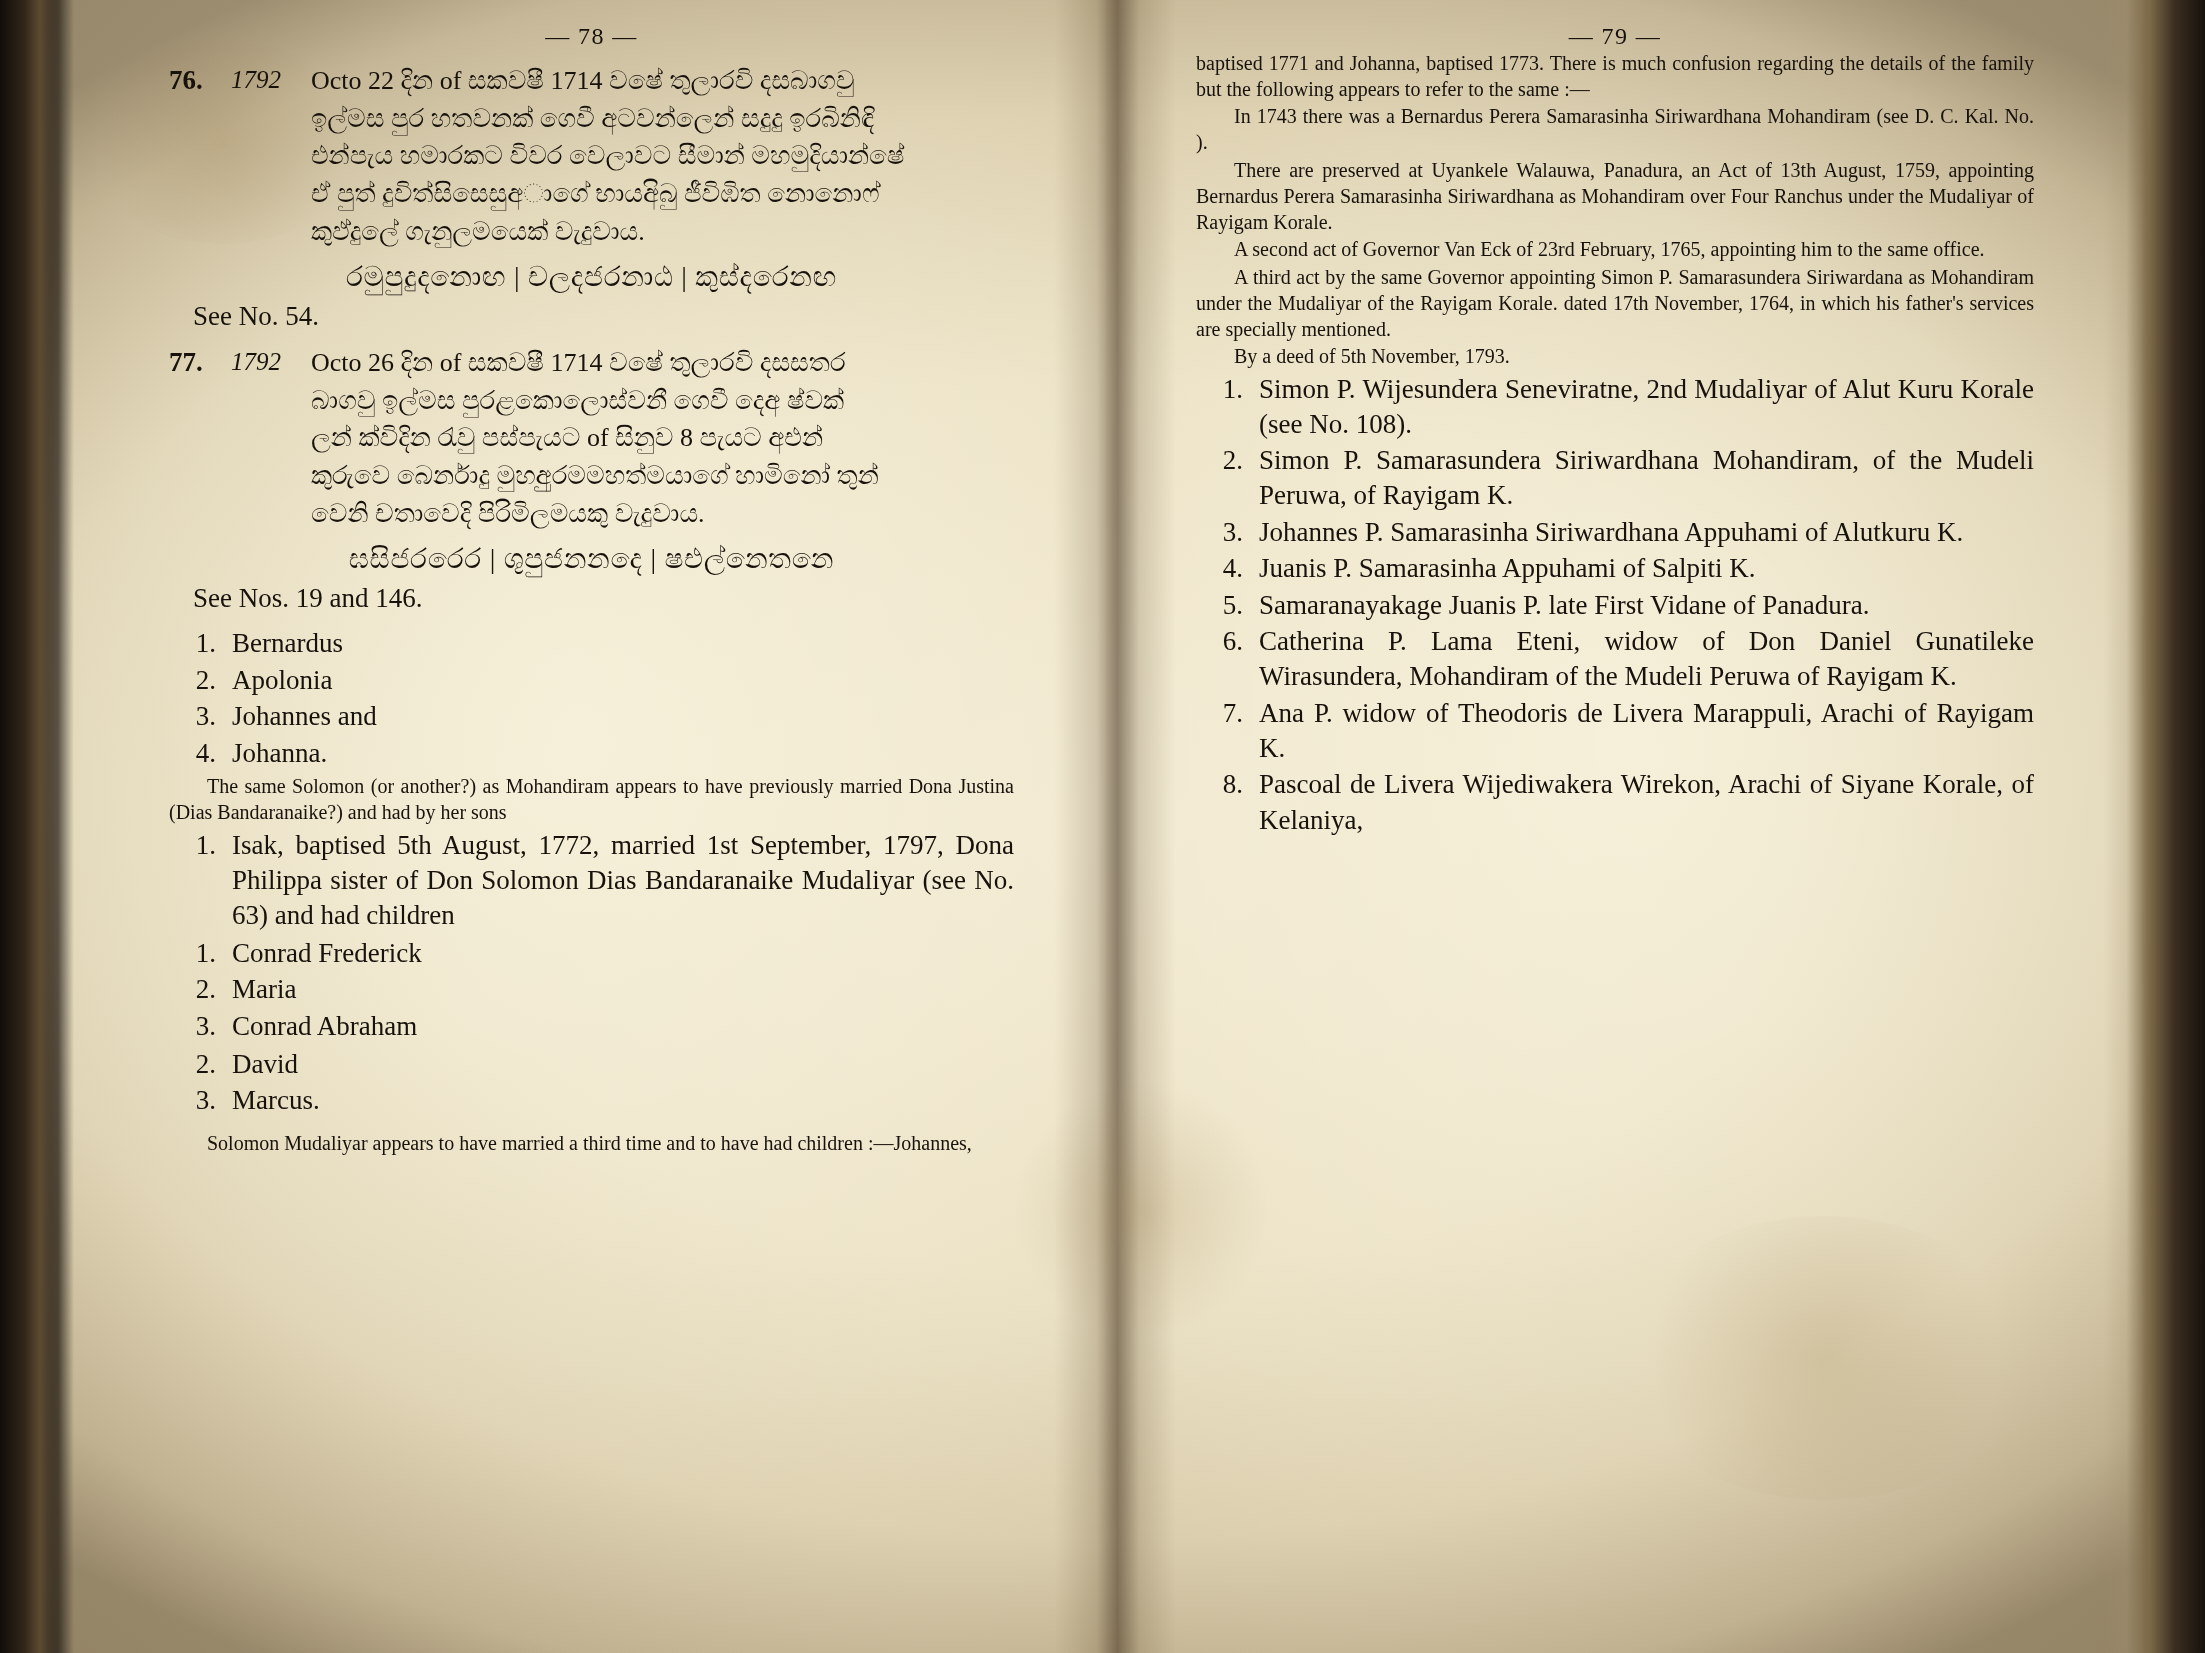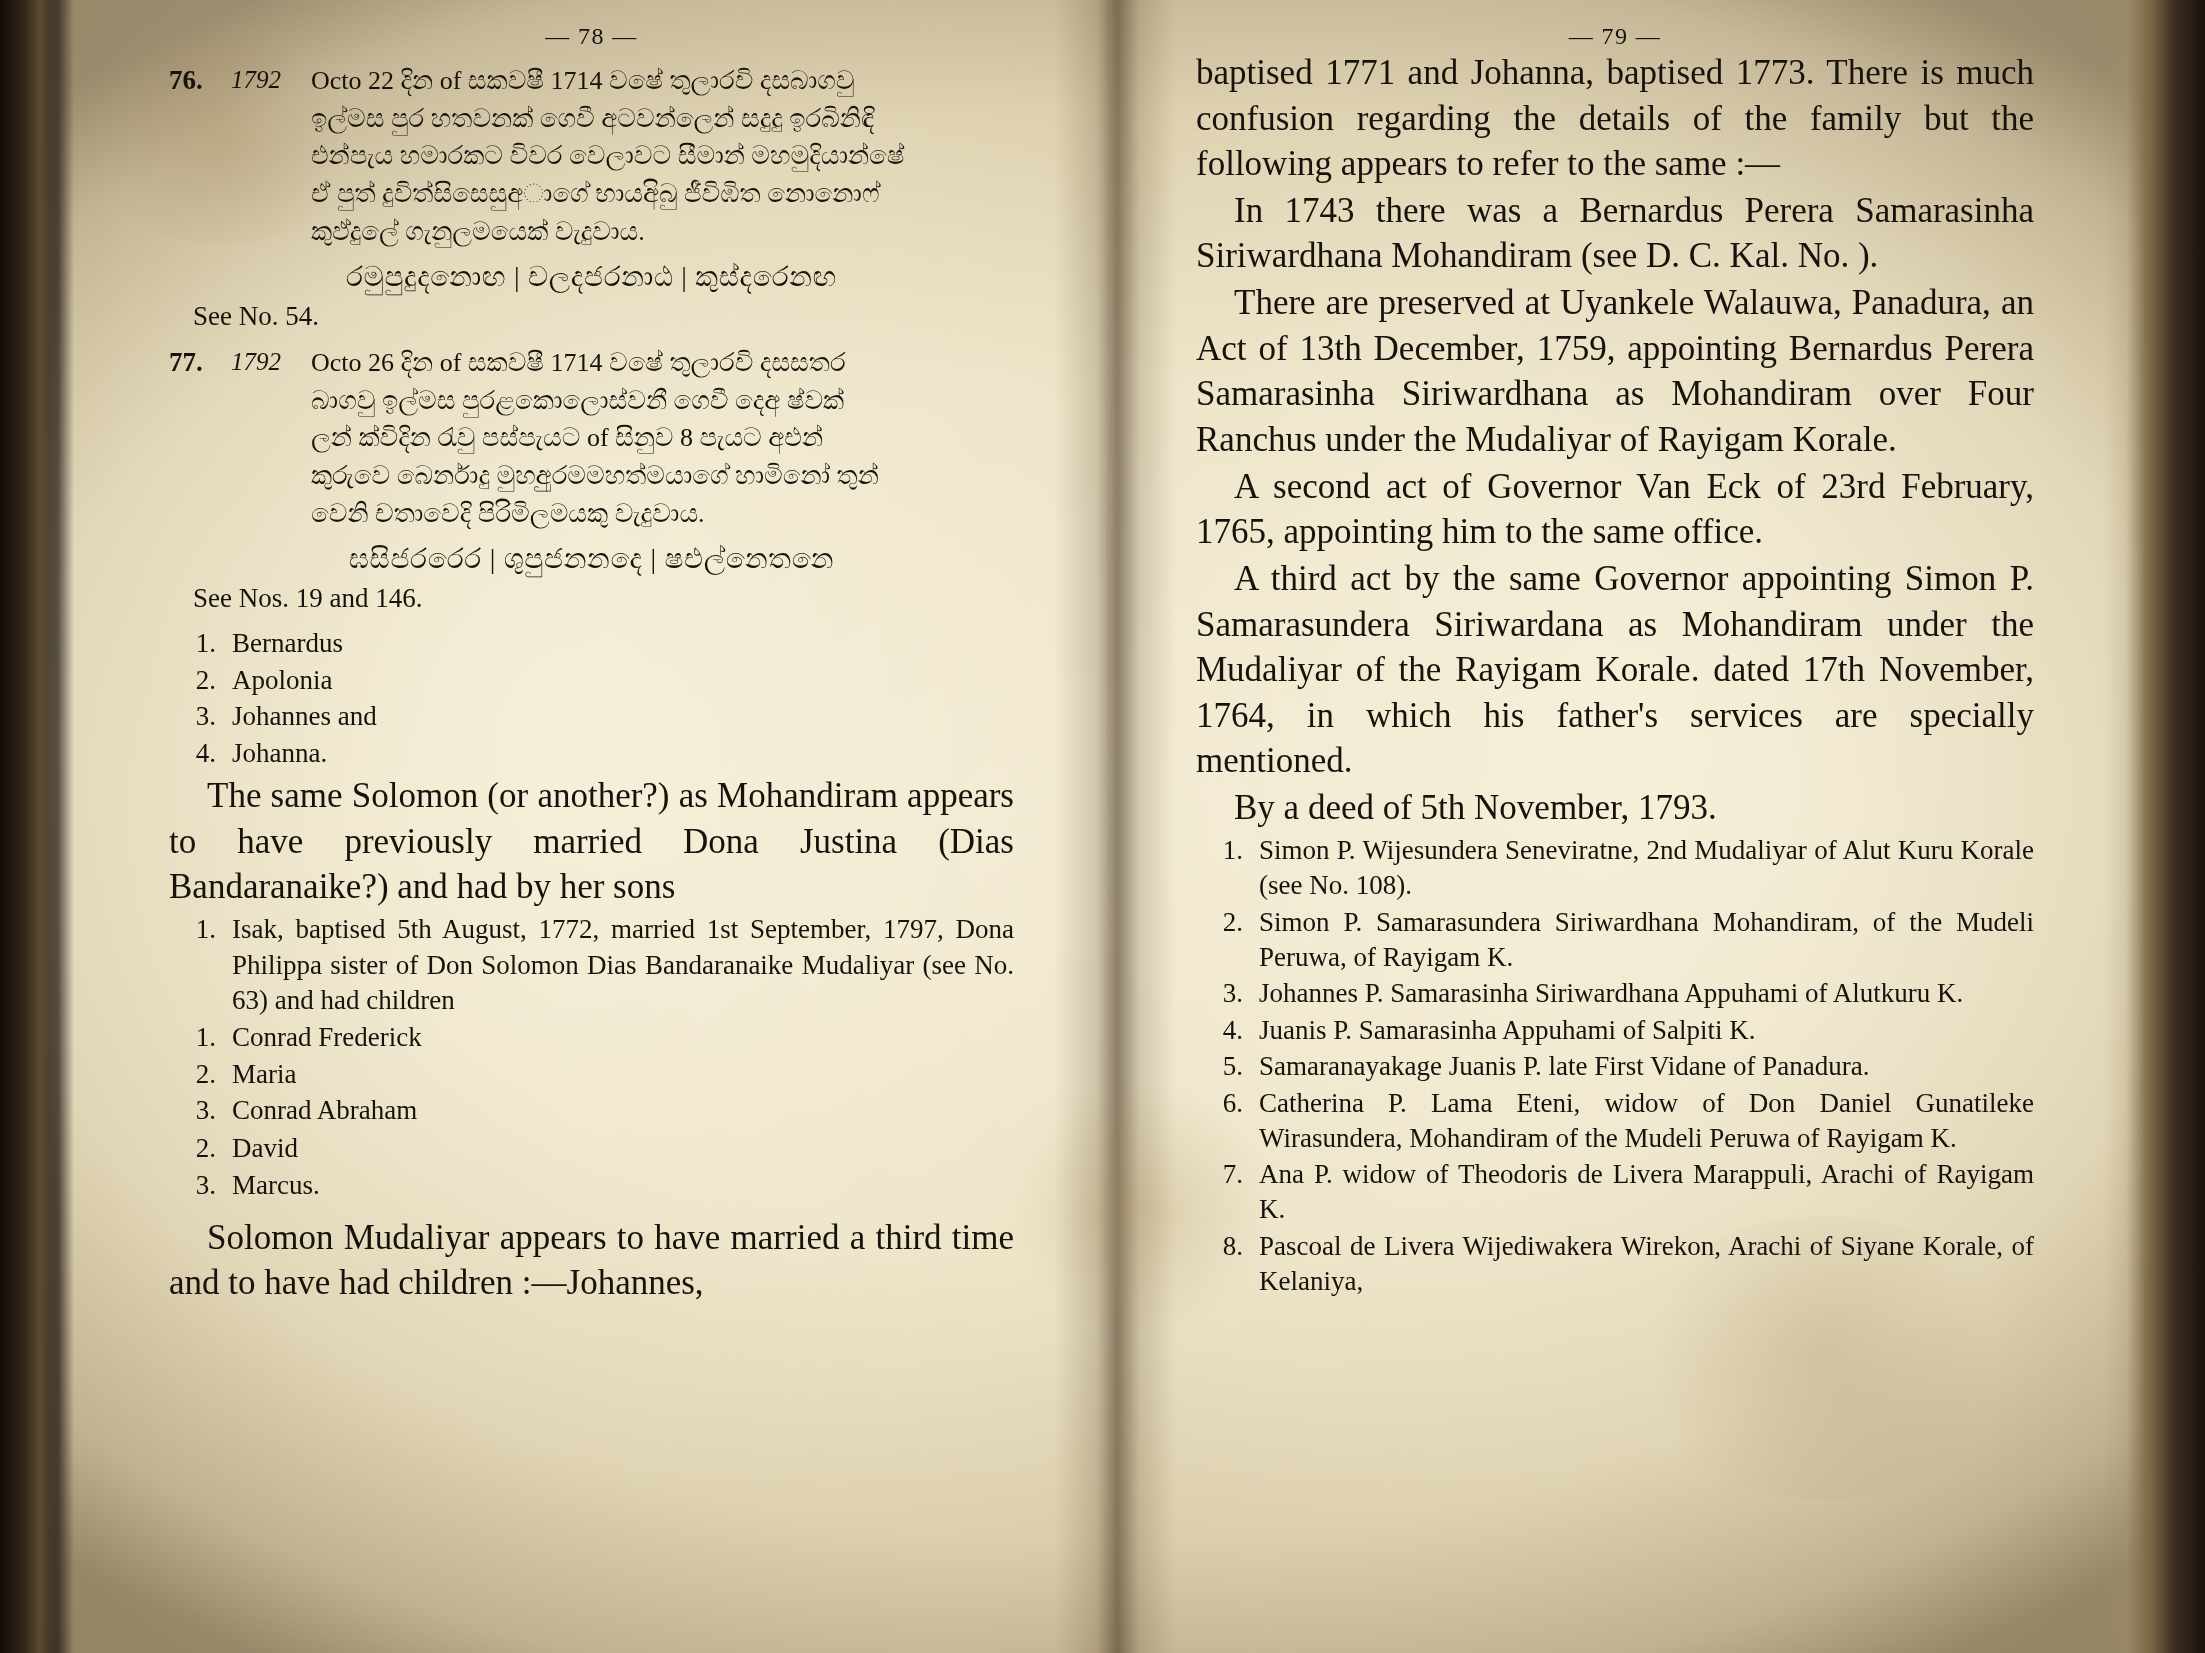--- a/index.html
+++ b/index.html
@@ -47,21 +47,21 @@
   .col{
     position:absolute;
     color:#17120c;
   }
   .folio{
     text-align:center;
     font-size:24px;
     letter-spacing:1.4px;
   }
   .para{
-    font-size:35px;
+    font-size:20px;
     line-height:1.30;
     text-align:justify;
     margin:0 0 1.4px 0;
   }
   .para.indent{text-indent:38px;}
   .sinh{
     font-size:26px;
     line-height:1.45;
     text-align:justify;
     margin:0;
@@ -215,21 +215,21 @@
     <div class="spacer"></div>
     <p class="para indent">Solomon Mudaliyar appears to have married a third time and to have had children :—Johannes,</p>
   </div>
 
   <div class="col" style="left:1196px;top:23px;width:838px;">
 
     <div class="folio">— 79 —</div>
 
     <p class="para">baptised 1771 and Johanna, baptised 1773.    There is much confusion regarding the details of the family but the following appears to refer to the same :—</p>
     <p class="para indent">In 1743 there was a Bernardus Perera Samarasinha Siriwardhana Mohandiram (see D. C. Kal. No.    ).</p>
-    <p class="para indent">There are preserved at Uyankele Walauwa, Panadura, an Act of 13th December, 1759, appointing Bernardus Perera Samarasinha Siriwardhana as Mohandiram over Four Ranchus under the Mudaliyar of Rayigam Korale.</p>
+    <p class="para indent">There are preserved at Uyankele Walauwa, Panadura, an Act of 13th August, 1759, appointing Bernardus Perera Samarasinha Siriwardhana as Mohandiram over Four Ranchus under the Mudaliyar of Rayigam Korale.</p>
     <p class="para indent">A second act of Governor Van Eck of 23rd February, 1765, appointing him to the same office.</p>
     <p class="para indent">A third act by the same Governor appointing Simon P. Samarasundera Siriwardana as Mohandiram under the Mudaliyar of the Rayigam Korale. dated 17th November, 1764, in which his father's services are specially mentioned.</p>
     <p class="para indent">By a deed of 5th November, 1793.</p>
 
     <ol class="lvl1 rlist ind1">
       <li>
           <span class="mk">1.</span>
           <span class="tx">Simon P. Wijesundera Seneviratne, 2nd Mudaliyar of Alut Kuru Korale (see No. 108).</span>
         </li>
       <li>

